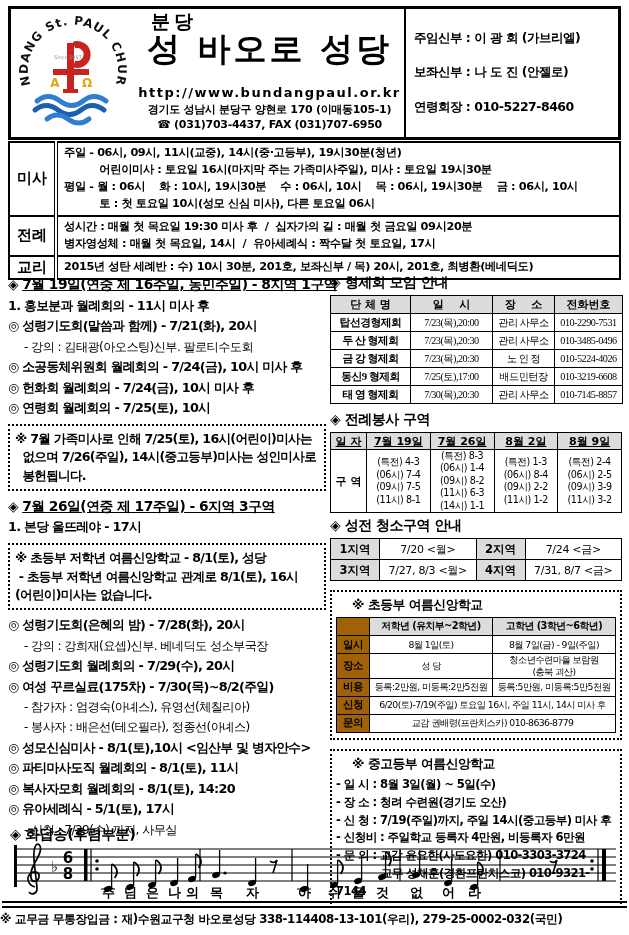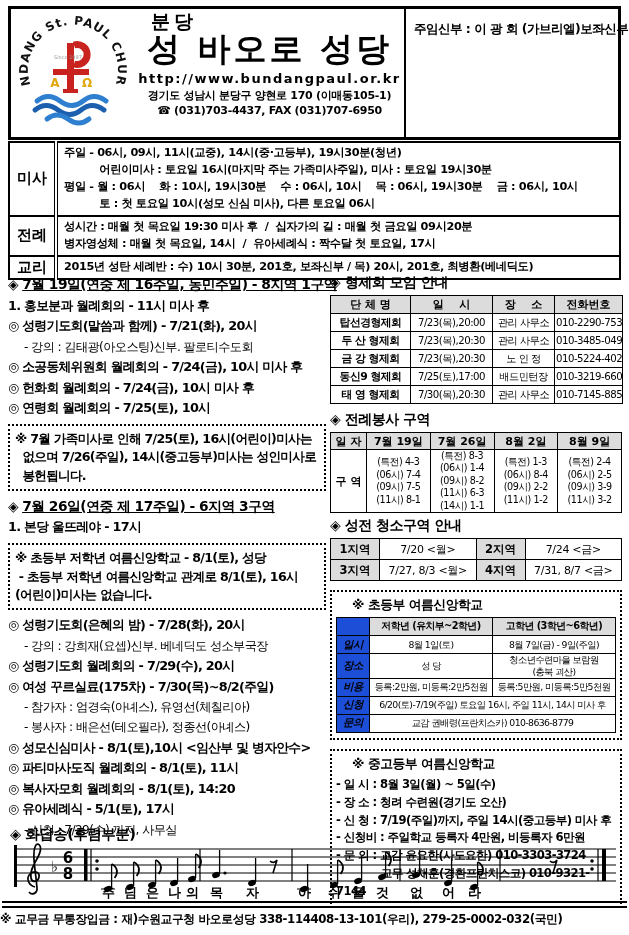--- a/index.html
+++ b/index.html
@@ -10,24 +10,24 @@
   }
   .abs{position:absolute;}
 
   
   #header{left:8px;top:6px;width:607px;height:128px;border:3px solid #000;display:flex;background:#fff;}
   #logo-wrap{width:124px;display:flex;align-items:center;justify-content:center;}
   #head-center{flex:1;text-align:center;padding-top:3px;}
   #head-center .inner{display:inline-block;text-align:left;}
   .region{font-size:19px;font-weight:bold;letter-spacing:4px;line-height:1.05;margin-left:4px;}
   .church-title{font-size:33px;font-weight:bold;letter-spacing:3px;line-height:1.05;}
-  .url{font-size:13px;font-weight:bold;letter-spacing:1.5px;text-align:center;margin-top:4px;}
+  .url{font-size:13px;font-weight:bold;letter-spacing:1.5px;text-align:center;margin-top:18px;}
   .addr{font-size:11px;font-weight:bold;text-align:center;margin-top:2px;letter-spacing:-0.3px;}
   .tel{font-size:11px;font-weight:bold;text-align:center;margin-top:1px;letter-spacing:-0.3px;}
-  #head-right{width:196px;border-left:2px solid #000;padding:12px 8px;display:flex;justify-content:space-around;}
+  #head-right{width:196px;border-left:2px solid #000;padding:12px 8px;display:flex;flex-direction:column;justify-content:space-around;}
   #head-right div{font-size:12.5px;font-weight:bold;letter-spacing:-0.5px;white-space:nowrap;}
 
   
   #mass{left:8px;top:141px;width:613px;border-collapse:collapse;table-layout:fixed;}
   #mass th,#mass td{border:2px solid #000;vertical-align:middle;}
   #mass th{width:42px;font-size:15px;font-weight:bold;text-align:center;border-right:4px double #000;}
   #mass td{padding:2px 6px;}
   .m-line{font-size:11.3px;font-weight:bold;line-height:1.5;white-space:pre-wrap;letter-spacing:-0.4px;}
 
   
@@ -41,36 +41,36 @@
   .sub{font-size:12.2px;margin:1px 0 3px 16px;letter-spacing:-0.6px;white-space:nowrap;}
   .notice{border:2px dotted #000;padding:4px 5px;margin:7px 0;}
   .notice div{font-size:12.6px;font-weight:bold;line-height:1.45;letter-spacing:-0.7px;white-space:pre-wrap;}
 
   .r-title{font-size:14px;font-weight:bold;margin:3px 0 3px;letter-spacing:-0.5px;white-space:nowrap;}
   table.grid{border-collapse:collapse;width:100%;table-layout:fixed;}
   .grid th,.grid td{border:1.6px solid #000;padding:0 1px;text-align:center;overflow:hidden;}
   .grid th{background:#dcdcdc;font-weight:bold;}
 
   #bro-table th{font-size:11px;white-space:pre;height:17px;}
-  #bro-table td{font-size:10.2px;height:17px;letter-spacing:-0.5px;white-space:nowrap;}
+  #bro-table td{font-size:10.2px;height:17px;letter-spacing:-0.5px;white-space:nowrap;font-family:Liberation Serif, serif;}
   #bro-table td.bname{font-weight:bold;font-size:10.8px;}
 
-  #lit-table th{font-size:11px;height:16px;}
+  #lit-table th{font-size:11px;height:16px;text-decoration:underline;}
   #lit-table td{font-size:9.6px;}
   #lit-table .row-label{font-size:11px;font-weight:bold;}
   .lit-line{line-height:1.3;letter-spacing:-0.4px;white-space:nowrap;}
 
   #cln-table th{font-size:11.5px;height:20px;width:46px;}
   #cln-table td{font-size:11px;letter-spacing:-0.3px;}
 
   .dbox{border:2px dotted #000;padding:4px 4px 5px;margin-top:9px;}
   .dbox-title{font-size:12.8px;font-weight:bold;margin:1px 16px 3px;letter-spacing:-0.5px;}
   #elem-table th{font-size:9.8px;letter-spacing:-0.5px;height:17px;}
   #elem-table td{font-size:9.3px;letter-spacing:-0.6px;height:17px;}
-  #elem-table th.rlab{width:30px;background:#1d4ed8;font-size:10.5px;font-style:italic;}
+  #elem-table th.rlab{width:30px;background:#a16207;font-size:10.5px;}
   .pre-line{white-space:pre-line;line-height:1.25;}
   .mh-line{font-size:11.6px;font-weight:bold;line-height:1.55;letter-spacing:-0.6px;white-space:pre-wrap;}
 
   
   #hymn-title{left:10px;top:820px;}
   #music{left:4px;top:841px;}
   .lyric{font-size:13px;font-weight:bold;}
 
   
   #footer{left:0;top:901px;width:629px;}

